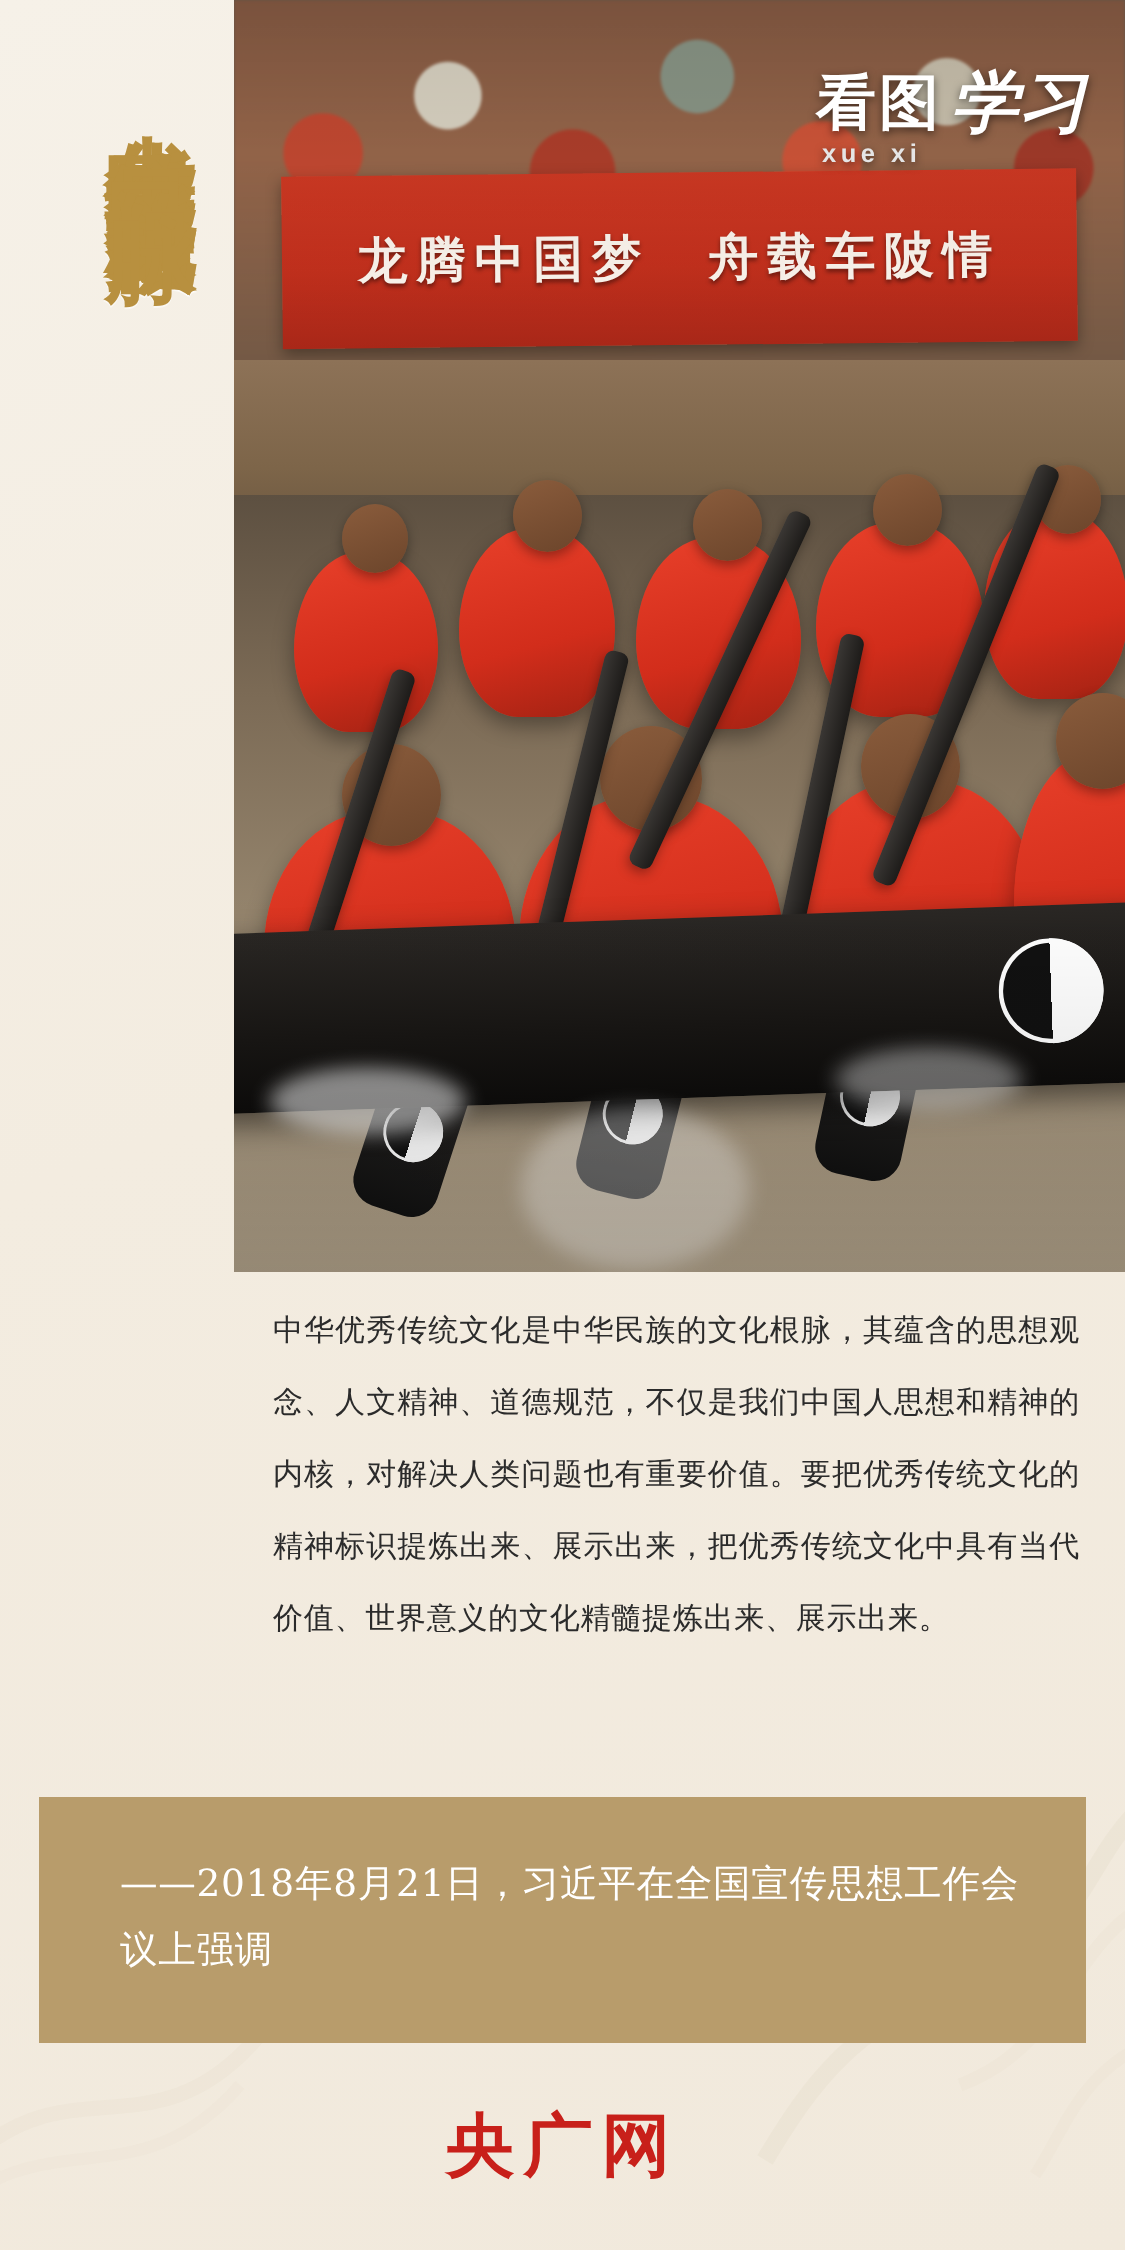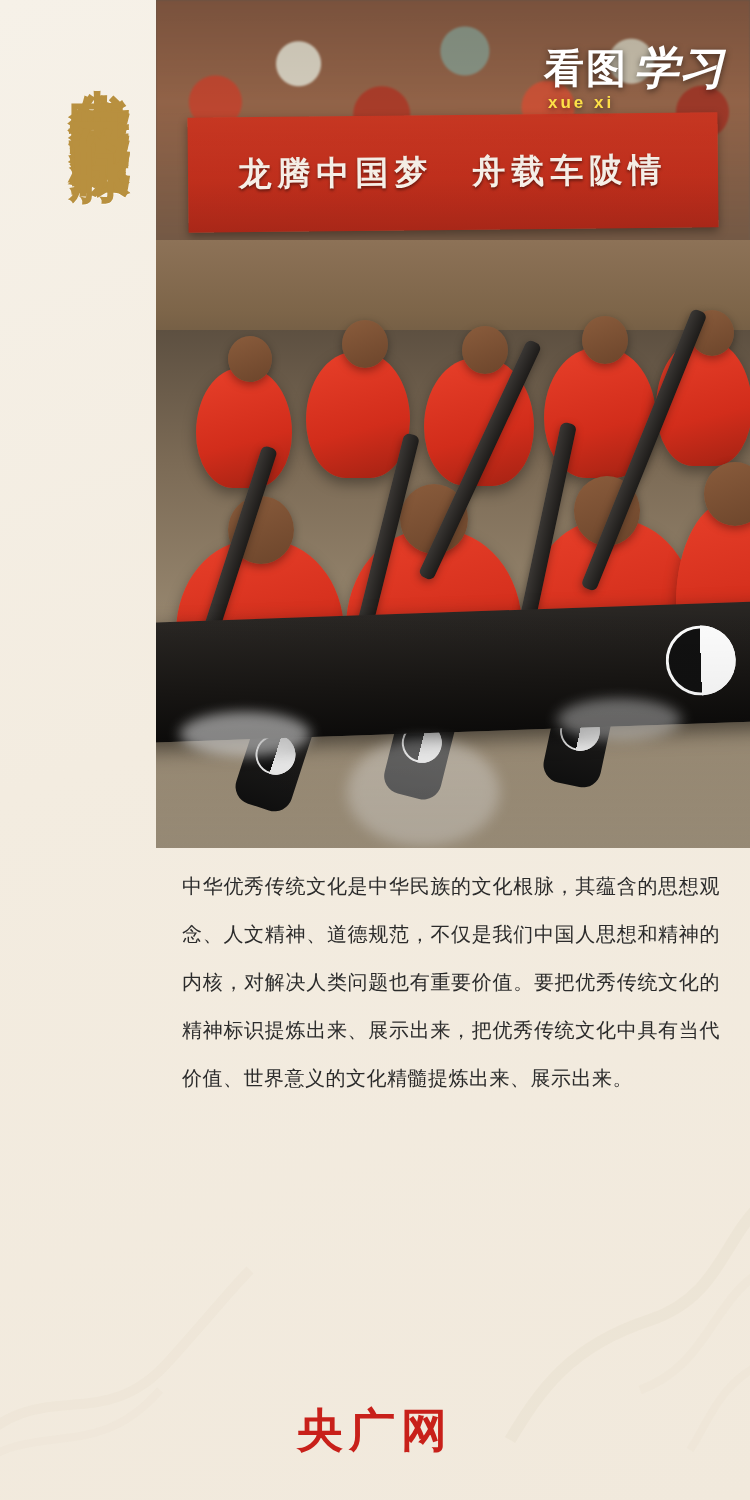--- a/index.html
+++ b/index.html
@@ -184,34 +184,35 @@
     color: #ffffff;
     text-shadow: 0 2px 6px rgba(0,0,0,0.55);
   }
   .kantu .row1 {
     font-family: "DejaVu Serif", "Liberation Serif", serif;
     font-weight: bold;
     font-size: 40px;
     letter-spacing: 2px;
     line-height: 1;
     display: flex;
+    align-items: flex-end;
     gap: 6px;
   }
   .kantu .big {
     font-size: 45px;
     font-style: italic;
     letter-spacing: 0;
     line-height: 0.9;
   }
   .kantu .pinyin {
     margin-top: 4px;
     font-size: 17px;
     letter-spacing: 3px;
     font-weight: bold;
-    color: #fde047;
+    color: #e5e5e5;
     padding-left: 4px;
   }
 
   
   .body-text {
     position: absolute;
     left: 182px;
     top: 862px;
     width: 538px;
     font-family: "DejaVu Serif", "Liberation Serif", serif;
@@ -330,18 +331,21 @@
       <div class="row1">
         <span>看图</span>
         <span class="big">学习</span>
       </div>
       <div class="pinyin">xue xi</div>
     </div>
   </div>
 
   <div class="body-text">中华优秀传统文化是中华民族的文化根脉，其蕴含的思想观念、人文精神、道德规范，不仅是我们中国人思想和精神的内核，对解决人类问题也有重要价值。要把优秀传统文化的精神标识提炼出来、展示出来，把优秀传统文化中具有当代价值、世界意义的文化精髓提炼出来、展示出来。</div>
 
+  <div class="source">
+    <span>——2018年8月21日，习近平在全国宣传思想工作会议上强调</span>
+  </div>
 
   <div class="footer">
     <span class="mark">央广网</span>
   </div>
 
 </div>
 
 </body></html>

